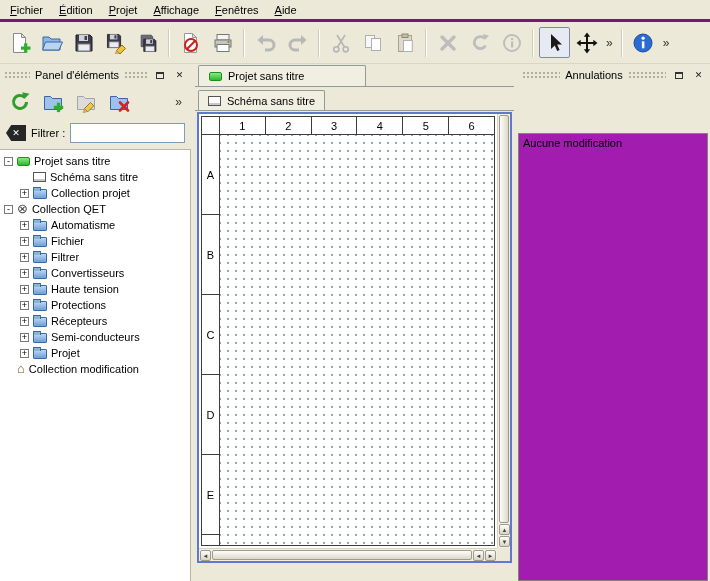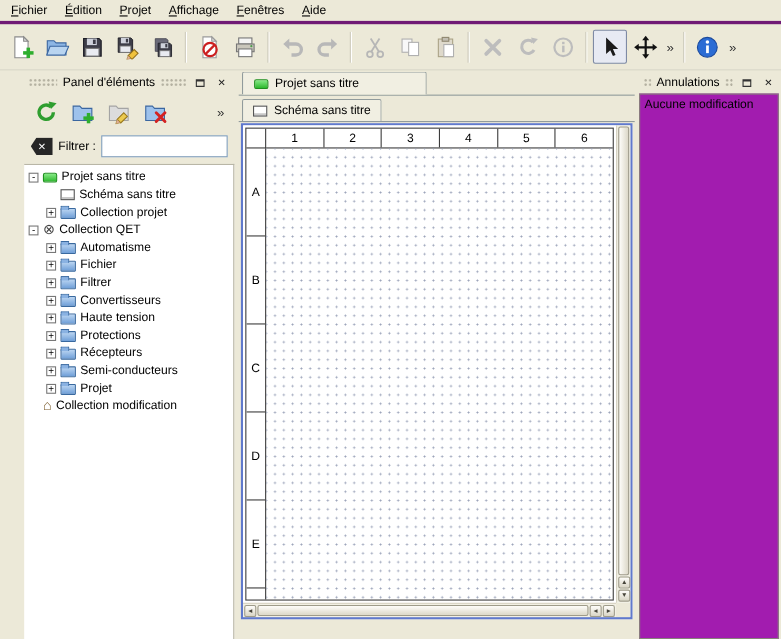--- a/index.html
+++ b/index.html
@@ -17,25 +17,25 @@
 .menu-item::first-letter { text-decoration:underline; }
 
 
 #toolbar { height:42px; display:flex; align-items:center; padding:2px 4px; gap:1px; border-bottom:1px solid #d9d6c9; }
 .tbtn { width:31px; height:31px; display:flex; align-items:center; justify-content:center; border:1px solid transparent; border-radius:2px; flex:none; }
 .tbtn.pressed { border:1px solid #7e8aa4; background:#e7eaf3; }
 .tsep { width:2px; height:28px; margin:0 4px; border-left:1px solid #cfccbe; border-right:1px solid #ffffff; flex:none; }
 .chev { font-size:12px; color:#333; padding:0 3px; flex:none; }
 
 
-#workspace { position:absolute; top:65px; left:0; right:0; bottom:0; display:flex;margin-left:22px; }
+#workspace { position:absolute; top:65px; left:0; right:0; bottom:0; display:flex; }
 
 
 #left-dock { width:191px; display:flex; flex-direction:column; flex:none; }
-#right-dock { width:129px; display:flex; flex-direction:column; flex:none; }
+#right-dock { width:192px; display:flex; flex-direction:column; flex:none;gap:48px; }
 .splitter { width:4px; flex:none; }
 #center { flex:1; display:flex; flex-direction:column; min-width:0; }
 
 .dock-title { height:18px; display:flex; align-items:center; gap:5px; padding:2px 4px 0; flex:none; }
 .dock-texture { height:8px; background-image:radial-gradient(#b2af9f 1px, transparent 1.2px); background-size:4px 4px; }
 .tex-a { width:26px; flex:none; }
 .tex-b { flex:1; }
 .dock-label { white-space:nowrap; font-size:11px; }
 .dock-btn { width:15px; height:14px; display:flex; align-items:center; justify-content:center; font-size:9px; color:#222; border:1px solid transparent; flex:none; }
 .float-glyph { width:8px; height:7px; border:1px solid #333; border-top-width:2px; display:block; }

